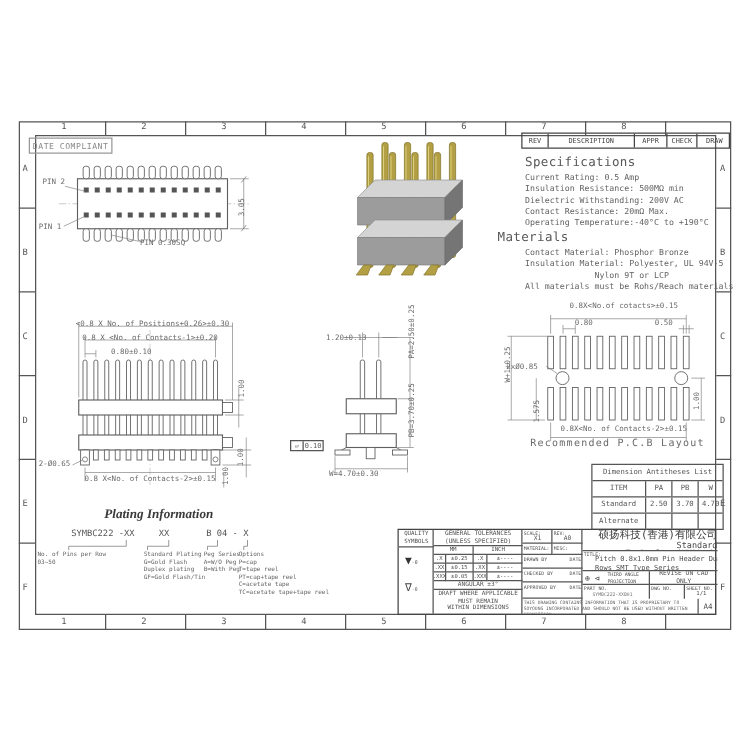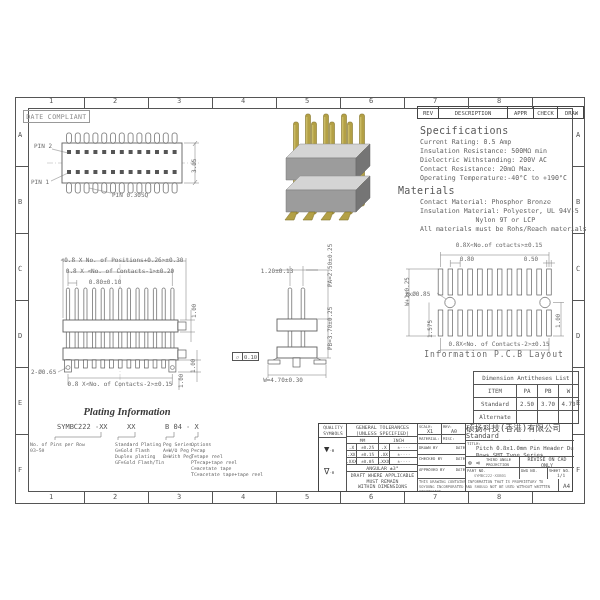--- a/index.html
+++ b/index.html
@@ -348,21 +348,21 @@
   <line x1="42.5" y1="110" x2="151" y2="110" stroke="#777" stroke-width="0.5"></line>
 </svg>
 <span class="lbl c" style="left:499px;top:242px">0.8X&lt;No.of cotacts&gt;±0.15</span>
 <span class="lbl c" style="left:467px;top:256px">0.80</span>
 <span class="lbl c" style="left:531px;top:256px">0.50</span>
 <span class="lbl" style="left:405px;top:291px">2xØ0.85</span>
 <span class="lbl rot" style="left:404px;top:306px">W+1±0.25</span>
 <span class="lbl rot" style="left:427px;top:338px">1.575</span>
 <span class="lbl rot" style="left:555px;top:328px">1.00</span>
 <span class="lbl c" style="left:499px;top:341px">0.8X&lt;No. of Contacts-2&gt;±0.15</span>
-<span class="lbl c" style="left:494px;top:351px;font-size:8px;letter-spacing:1px">Information P.C.B Layout</span>
+<span class="lbl c" style="left:494px;top:351px;font-size:8px;letter-spacing:1px">Recommended P.C.B Layout</span>
 
 <div class="dimtab">
   <div class="ttl">Dimension Antitheses List</div>
   <div class="trow">
     <span>ITEM</span>
     <span>PA</span>
     <span>PB</span>
     <span>W</span>
   </div>
   <div class="trow">
@@ -457,21 +457,21 @@
     <span style="position:absolute;left:1px;top:1px;font-size:3.9px">CHECKED BY</span>
     <span style="position:absolute;right:1px;top:1px;font-size:3.9px">DATE</span>
   </div>
   <div class="cell bd-b" style="left:99px;top:42px;width:48px;height:13px">
     <span style="position:absolute;left:1px;top:1px;font-size:3.9px">APPROVED BY</span>
     <span style="position:absolute;right:1px;top:1px;font-size:3.9px">DATE</span>
   </div>
   <div class="cell" style="left:99px;top:55px;width:140px;height:12px;font-size:3.7px;line-height:1.3;padding:1px;color:#666">THIS DRAWING CONTAINS INFORMATION THAT IS PROPRIETARY TO SOYOUNG INCORPORATED AND SHOULD NOT BE USED WITHOUT WRITTEN PERMISSION</div>
   <div class="cell cc" style="left:239px;top:55px;width:16px;height:12px;border-left:.6px solid #555;font-size:6px">A4</div>
 
-  <div class="cell bd-b" style="left:147px;top:0;width:108px;height:17px;text-align:left">
+  <div class="cell bd-b" style="left:147px;top:0;width:108px;height:17px;text-align:right">
     <div style="font-size:8.5px;line-height:9px;color:#3c3c3c">硕扬科技(香港)有限公司</div>
     <div style="font-size:6.8px;line-height:7px;color:#4a4a4a">Standard Technology(HK)Ltd.</div>
   </div>
   <div class="cell bd-b" style="left:147px;top:17px;width:108px;height:16px">
     <span style="position:absolute;left:1px;top:0;font-size:3.8px">TITLE:</span>
     <div style="position:absolute;left:10px;top:4px;font-size:5.6px;line-height:1.2;white-space:pre">Pitch 0.8x1.0mm Pin Header Dual
 Rows SMT Type Series</div>
   </div>
   <div class="cell bd-b bd-r" style="left:147px;top:33px;width:54px;height:11px">
     <span style="position:absolute;left:2px;top:2px;font-size:6.5px;color:#444">⊕ ⊲</span>

